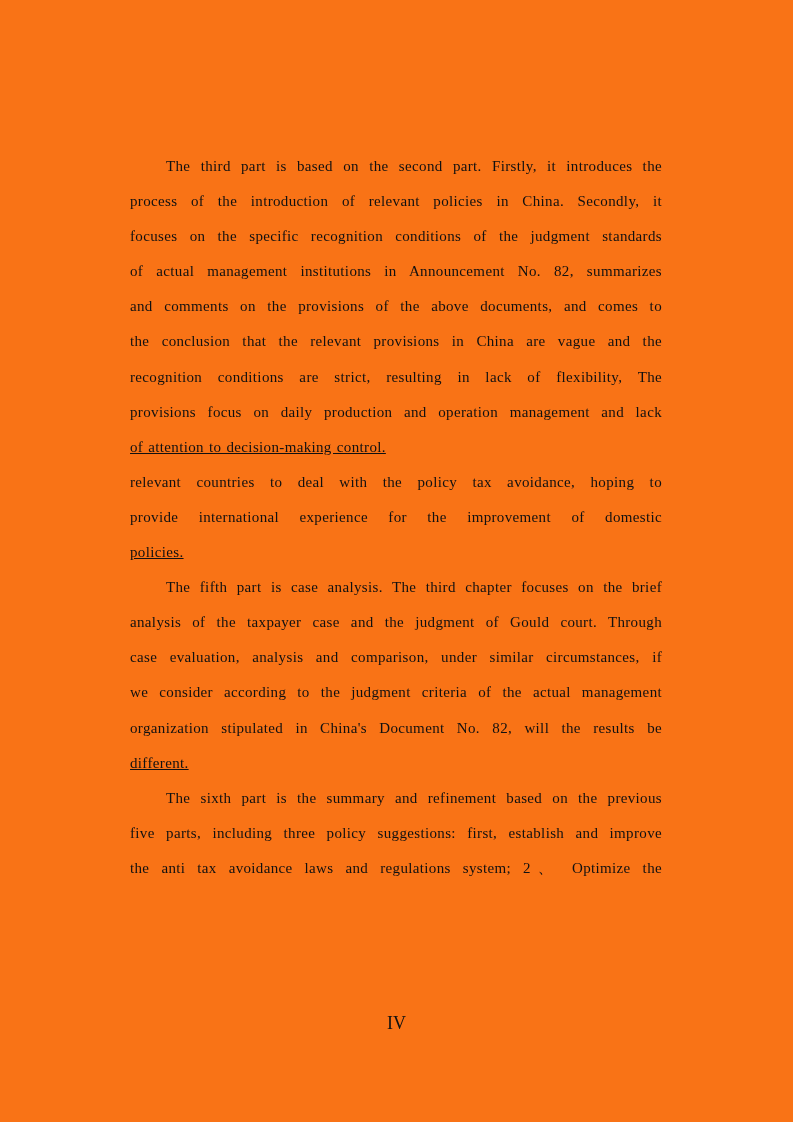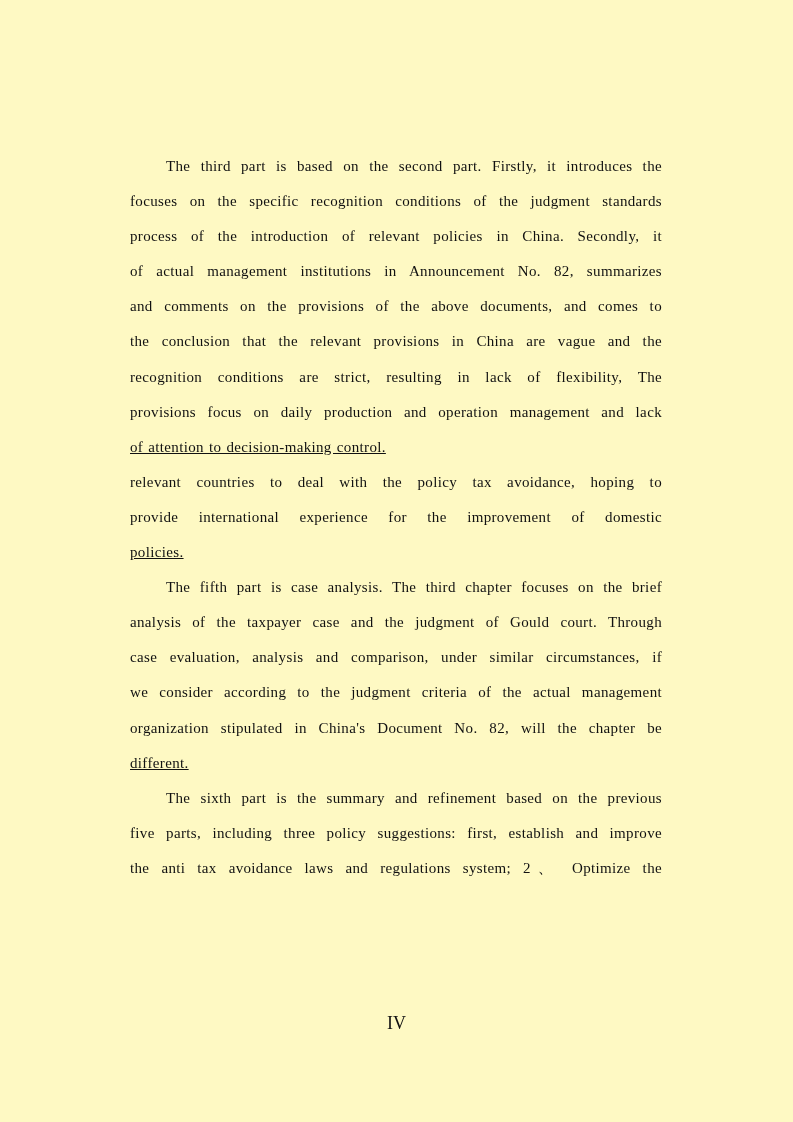--- a/index.html
+++ b/index.html
@@ -1,17 +1,17 @@
 <!DOCTYPE html>
 <html><head>
 <meta charset="utf-8">
 <style>
   html, body { margin: 0; padding: 0; background: #ffffff; }
   body { width: 793px; height: 1122px; position: relative; overflow: hidden; }
-  .page { position: absolute; left: 0; top: 0; width: 793px; height: 1122px; background: #fef9c3; }
+  .page { position: absolute; left: 0; top: 0; width: 793px; height: 1122px; background: #f97316; }
   .body-text {
     position: absolute; left: 130px; top: 154px; width: 532px;
     font-family: "Liberation Serif", "DejaVu Serif", serif;
     font-size: 15px; color: #111;
   }
   .line {
     display: block; height: 35.1px; line-height: 24px;
     text-align: justify; text-align-last: justify;
     white-space: nowrap; overflow: visible;
     letter-spacing: 0.35px; word-spacing: 1px;
@@ -27,42 +27,42 @@
   }
 </style>
 </head>
 <body>
 
 <div class="page">
   <div class="body-text">
 
     <div>
       <div class="line indent"><span class="inner">The third part is based on the second part. Firstly, it introduces the</span></div>
+      <div class="line"><span class="inner">process of the introduction of relevant policies in China. Secondly, it</span></div>
       <div class="line"><span class="inner">focuses on the specific recognition conditions of the judgment standards</span></div>
-      <div class="line"><span class="inner">process of the introduction of relevant policies in China. Secondly, it</span></div>
       <div class="line"><span class="inner">of actual management institutions in Announcement No. 82, summarizes</span></div>
       <div class="line"><span class="inner">and comments on the provisions of the above documents, and comes to</span></div>
       <div class="line"><span class="inner">the conclusion that the relevant provisions in China are vague and the</span></div>
       <div class="line"><span class="inner">recognition conditions are strict, resulting in lack of flexibility, The</span></div>
       <div class="line"><span class="inner">provisions focus on daily production and operation management and lack</span></div>
       <div class="line last"><span class="inner">of attention to decision-making control.</span></div>
     </div>
 
     <div>
       <div class="line"><span class="inner">relevant countries to deal with the policy tax avoidance, hoping to</span></div>
       <div class="line"><span class="inner">provide international experience for the improvement of domestic</span></div>
       <div class="line last"><span class="inner">policies.</span></div>
     </div>
 
     <div>
       <div class="line indent"><span class="inner">The fifth part is case analysis. The third chapter focuses on the brief</span></div>
       <div class="line"><span class="inner">analysis of the taxpayer case and the judgment of Gould court. Through</span></div>
       <div class="line"><span class="inner">case evaluation, analysis and comparison, under similar circumstances, if</span></div>
       <div class="line"><span class="inner">we consider according to the judgment criteria of the actual management</span></div>
-      <div class="line"><span class="inner">organization stipulated in China's Document No. 82, will the chapter be</span></div>
+      <div class="line"><span class="inner">organization stipulated in China's Document No. 82, will the results be</span></div>
       <div class="line last"><span class="inner">different.</span></div>
     </div>
 
     <div>
       <div class="line indent"><span class="inner">The sixth part is the summary and refinement based on the previous</span></div>
       <div class="line"><span class="inner">five parts, including three policy suggestions: first, establish and improve</span></div>
       <div class="line"><span class="inner">the anti tax avoidance laws and regulations system; 2、 Optimize the</span></div>
     </div>
 
   </div>

